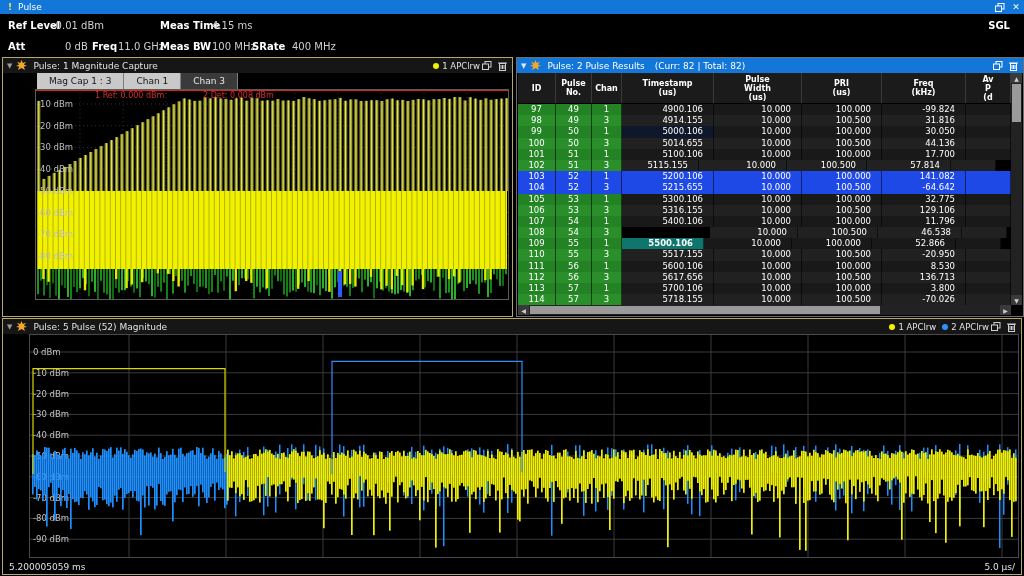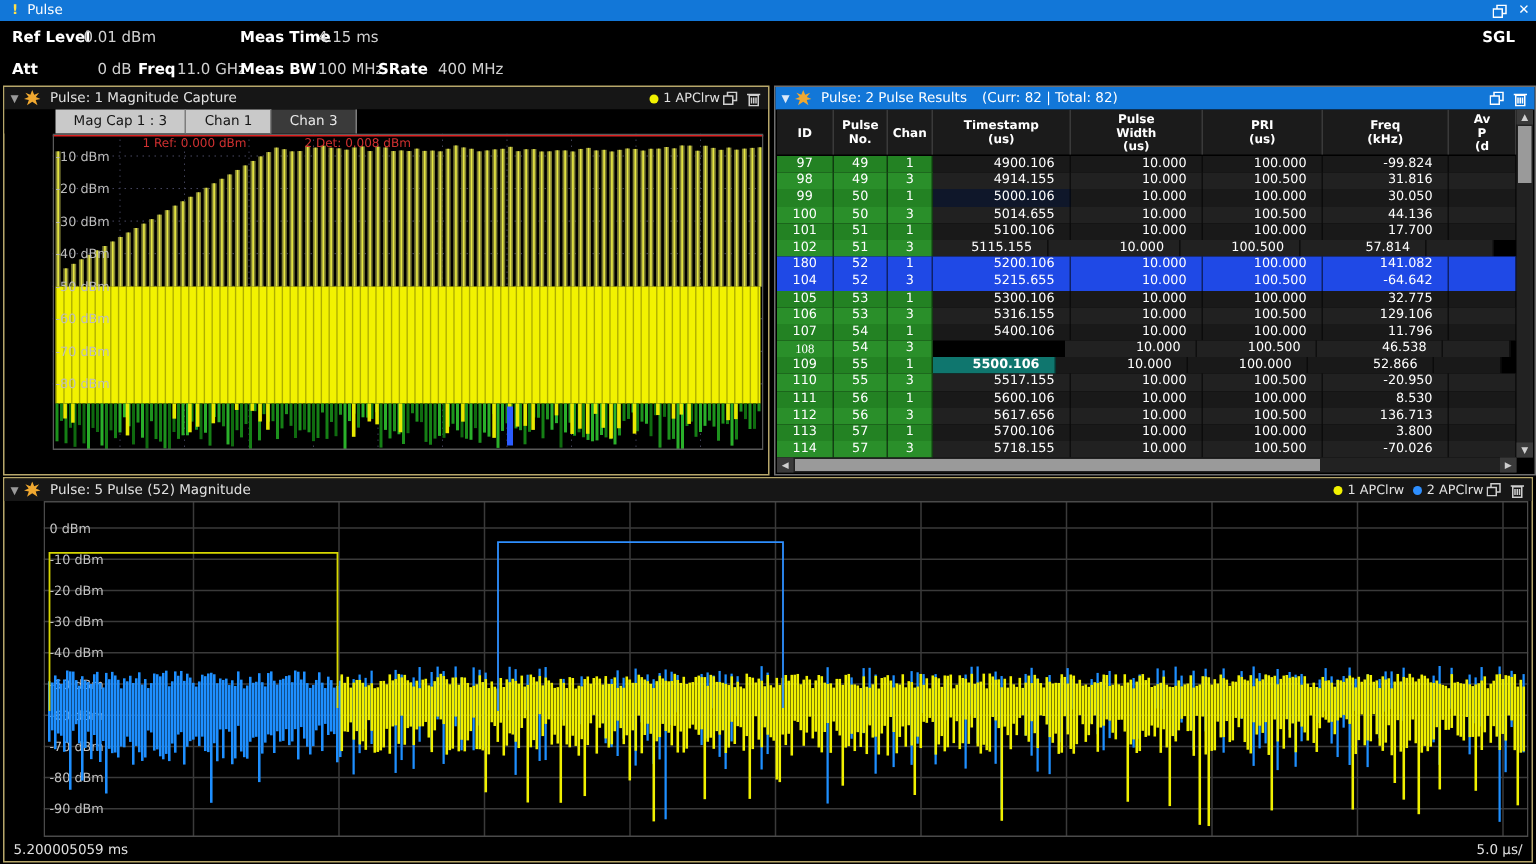--- a/index.html
+++ b/index.html
@@ -730,21 +730,21 @@
         <div class="cell c" style="width: 38px; background: rgb(42, 143, 42);">102</div>
         <div class="cell c" style="width: 36px; background: rgb(42, 143, 42);">51</div>
         <div class="cell c" style="width: 30px; background: rgb(42, 143, 42);">3</div>
         <div class="cell r" style="width: 77px; background: rgb(33, 33, 33);">5115.155</div>
         <div class="cell r" style="width: 88px; background: rgb(33, 33, 33);">10.000</div>
         <div class="cell r" style="width: 80px; background: rgb(33, 33, 33);">100.500</div>
         <div class="cell r" style="width: 84px; background: rgb(33, 33, 33);">57.814</div>
         <div class="cell c" style="width: 45px; background: rgb(33, 33, 33);"></div>
       </div>
       <div class="trow">
-        <div class="cell c" style="width: 38px; background: rgb(31, 73, 230);">180</div>
+        <div class="cell c" style="width: 38px; background: rgb(31, 73, 230);">103</div>
         <div class="cell c" style="width: 36px; background: rgb(31, 73, 230);">52</div>
         <div class="cell c" style="width: 30px; background: rgb(31, 73, 230);">1</div>
         <div class="cell r" style="width: 92px; background: rgb(31, 73, 230);">5200.106</div>
         <div class="cell r" style="width: 88px; background: rgb(31, 73, 230);">10.000</div>
         <div class="cell r" style="width: 80px; background: rgb(31, 73, 230);">100.000</div>
         <div class="cell r" style="width: 84px; background: rgb(31, 73, 230);">141.082</div>
         <div class="cell c" style="width: 45px; background: rgb(31, 73, 230);"></div>
       </div>
       <div class="trow">
         <div class="cell c" style="width: 38px; background: rgb(31, 73, 230);">104</div>
@@ -780,21 +780,21 @@
         <div class="cell c" style="width: 38px; background: rgb(35, 130, 35);">107</div>
         <div class="cell c" style="width: 36px; background: rgb(35, 130, 35);">54</div>
         <div class="cell c" style="width: 30px; background: rgb(35, 130, 35);">1</div>
         <div class="cell r" style="width: 92px; background: rgb(25, 25, 25);">5400.106</div>
         <div class="cell r" style="width: 88px; background: rgb(25, 25, 25);">10.000</div>
         <div class="cell r" style="width: 80px; background: rgb(25, 25, 25);">100.000</div>
         <div class="cell r" style="width: 84px; background: rgb(25, 25, 25);">11.796</div>
         <div class="cell c" style="width: 45px; background: rgb(25, 25, 25);"></div>
       </div>
       <div class="trow">
-        <div class="cell c" style="width: 38px; background: rgb(42, 143, 42); font-family: Liberation Serif, serif;">108</div>
+        <div class="cell c" style="width: 38px; background: rgb(42, 143, 42);">108</div>
         <div class="cell c" style="width: 36px; background: rgb(42, 143, 42);">54</div>
         <div class="cell c" style="width: 30px; background: rgb(42, 143, 42);">3</div>
         <div class="cell r" style="width: 88px; background: rgb(33, 33, 33); margin-top: 35px;">5416.655</div>
         <div class="cell r" style="width: 88px; background: rgb(33, 33, 33);">10.000</div>
         <div class="cell r" style="width: 80px; background: rgb(33, 33, 33);">100.500</div>
         <div class="cell r" style="width: 84px; background: rgb(33, 33, 33);">46.538</div>
         <div class="cell c" style="width: 45px; background: rgb(33, 33, 33);"></div>
       </div>
       <div class="trow">
         <div class="cell c" style="width: 38px; background: rgb(35, 130, 35);">109</div>

